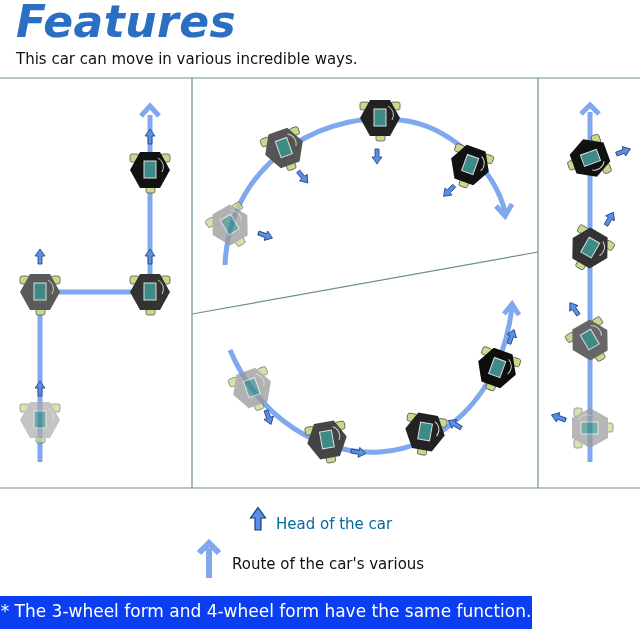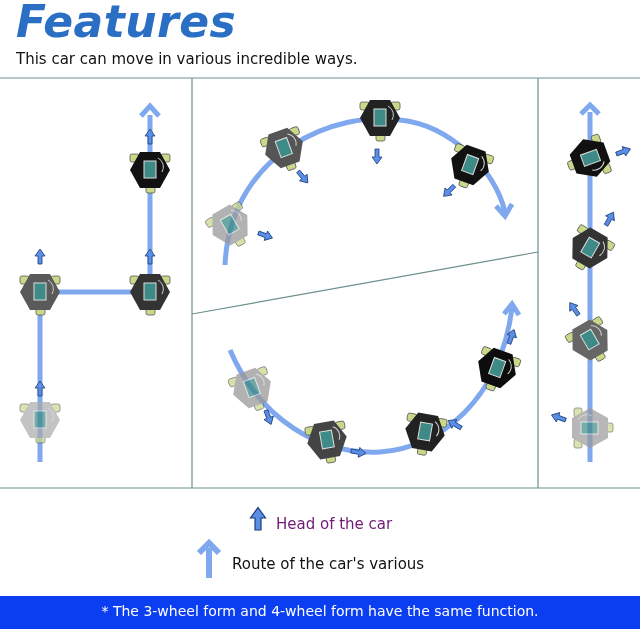--- a/index.html
+++ b/index.html
@@ -1,22 +1,22 @@
 <!DOCTYPE html>
 <html><head>
 <meta charset="utf-8">
 <style>
   html, body { margin:0; padding:0; }
   body { width:640px; height:629px; background:#ffffff; position:relative; overflow:hidden; font-family:"DejaVu Sans", sans-serif; }
   .title { position:absolute; left:16px; top:-4px; font-size:44px; font-weight:bold; font-style:italic; color:#2a6fc4; letter-spacing:0.5px; font-family:"DejaVu Sans", sans-serif; }
   .subtitle { position:absolute; left:16px; top:50px; font-size:15px; color:#111;text-align:right; }
   .diagram { position:absolute; left:0; top:0; width:640px; height:629px; }
-  .legend-head { position:absolute; left:276px; top:515px; font-size:15px; color:#701a75; }
+  .legend-head { position:absolute; left:276px; top:515px; font-size:15px; color:#0369a1; }
   .legend-route { position:absolute; left:232px; top:555px; font-size:15px; color:#111; }
-  .footer { position:absolute; left:0; top:596px; width:640px; height:33px; background:#0a3ef0; color:#fff; font-size:14px; text-align:center; line-height:31px; }
+  .footer { position:absolute; left:0; top:596px; width:532px; height:33px; background:#0a3ef0; color:#fff; font-size:17px; text-align:center; line-height:31px; }
 </style>
 </head>
 <body>
 
 <div class="title">Features</div>
 <div class="subtitle">This car can move in various incredible ways.</div>
 
 <svg class="diagram" viewBox="0 0 640 629" xmlns="http://www.w3.org/2000/svg">
   <defs>
 

